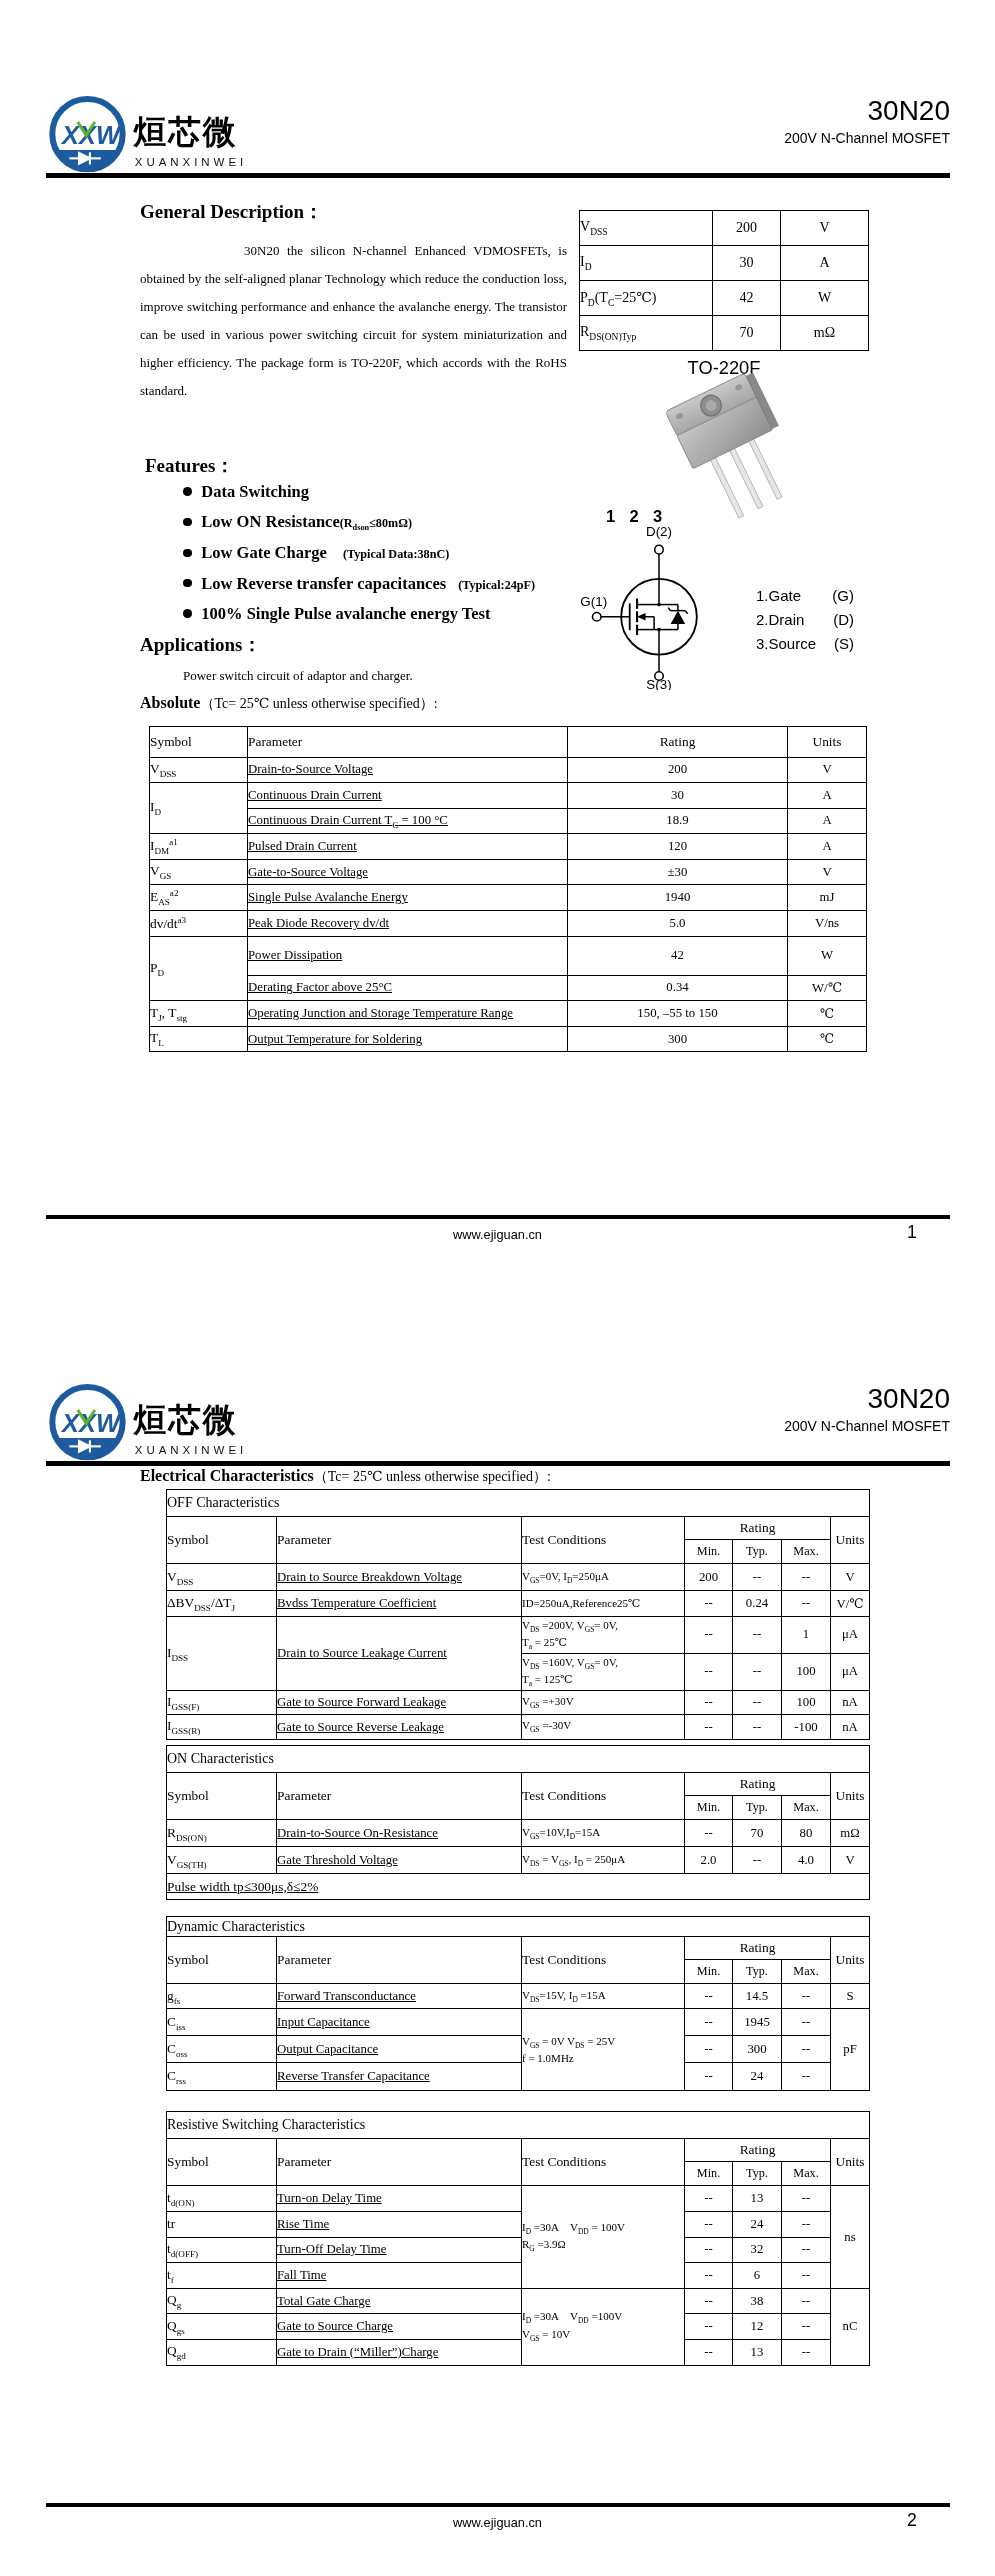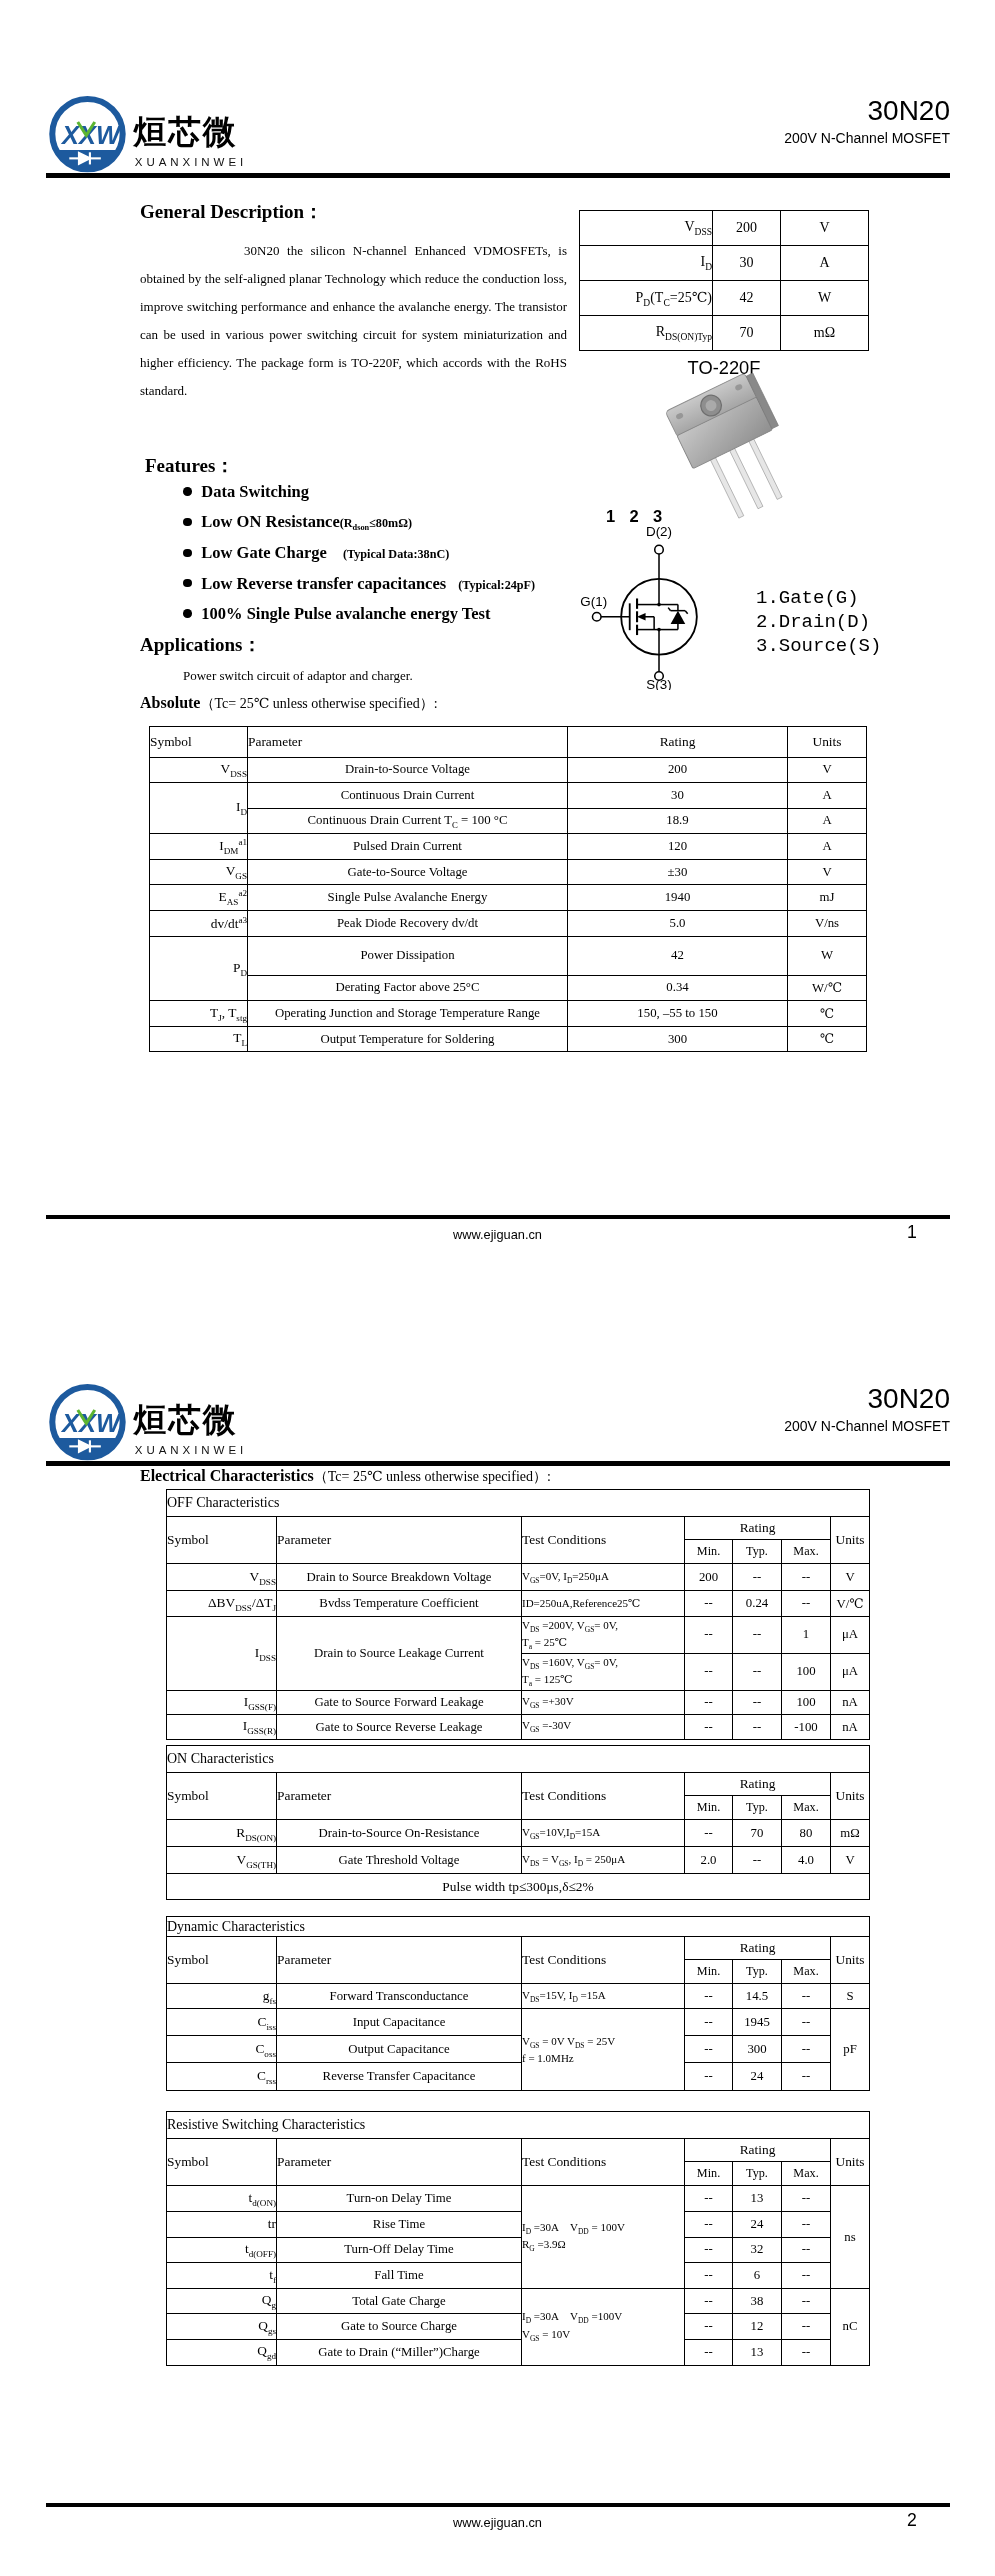--- a/index.html
+++ b/index.html
@@ -25,36 +25,36 @@
   .bullet{display:inline-block;width:8.5px;height:8.5px;border-radius:50%;background:#000;
           margin-right:9.8px;flex:0 0 auto;position:relative;top:-1.2px;}
   .feat-main{font-weight:bold;font-size:16.5px;white-space:nowrap;}
   .feat-note{font-weight:bold;font-size:12.2px;margin-left:4.9px;white-space:nowrap;}
 
   
   table.dt{border-collapse:collapse;table-layout:fixed;border:1.8px solid #000;}
   .dt th,.dt td{border:1.2px solid #000;font-weight:normal;padding:0;overflow:hidden;}
   .lft{text-align:left;padding-left:8.5px;}
   .ctr{text-align:center;}
-  .sym{font-size:13.4px;text-align:right;padding-left:8.5px;}
-  .par{font-size:12.8px;text-align:center;padding-left:8.5px;}
+  .sym{font-size:13.4px;text-align:left;padding-left:8.5px;}
+  .par{font-size:12.8px;text-align:left;padding-left:8.5px;text-decoration:underline;}
   .tcc{font-size:11px;line-height:1.35;text-align:left;padding-left:6.1px;}
   .val{font-size:12.8px;text-align:center;}
   .hdr{font-size:13.4px;}
   .mtm{font-size:12.2px;text-align:center;}
   .sechdr{font-weight:bold;font-size:14px;text-align:left;padding-left:7.3px;margin-top:14px;}
   .brk{word-break:break-all;padding-left:3.7px;padding-right:3.7px;font-size:13.4px;text-align:center;}
   sub{font-size:68%;} sup{font-size:68%;}
 
   .sum-table .sym{font-size:14px;}
   .sum-table .val{font-size:14px;}
 
   .pkg-label{width:290px;text-align:center;font-family:"Liberation Sans","DejaVu Sans",sans-serif;font-size:18.3px;}
   .pin-nums{font-family:"Liberation Sans","DejaVu Sans",sans-serif;font-weight:bold;font-size:16.5px;word-spacing:9.8px;}
-  .legend{width:98px;font-family:Liberation Mono, monospace;font-size:19px;}
+  .legend{width:98px;font-family:Liberation Sans, sans-serif;font-size:15px;}
   .legend-row{display:flex;justify-content:space-between;height:24px;align-items:baseline;}
 
   .app-body{font-size:13px;}
 
   .footer-url{position:absolute;left:0;width:995px;text-align:center;top:1227px;
               font-family:"Liberation Sans","DejaVu Sans",sans-serif;font-size:12.8px;}
   .footer-page{position:absolute;left:907px;top:1222px;
               font-family:"Liberation Sans","DejaVu Sans",sans-serif;font-size:17.7px;}
 </style>
 </head>

